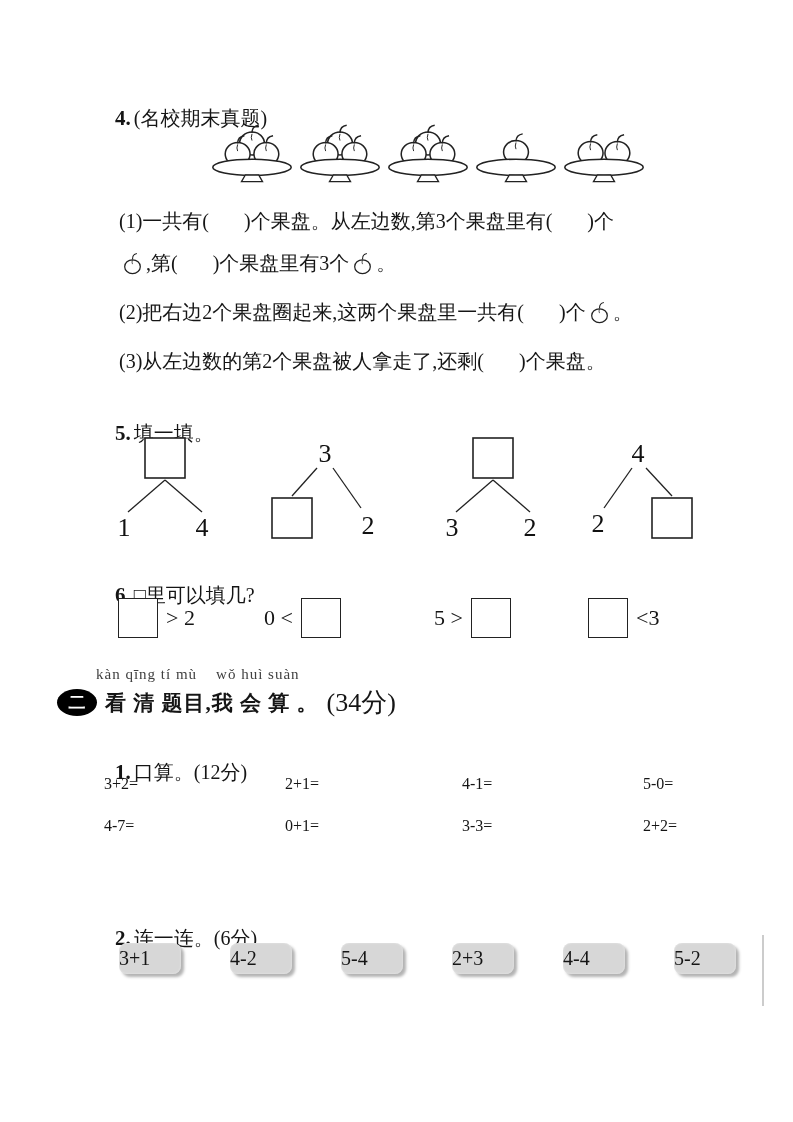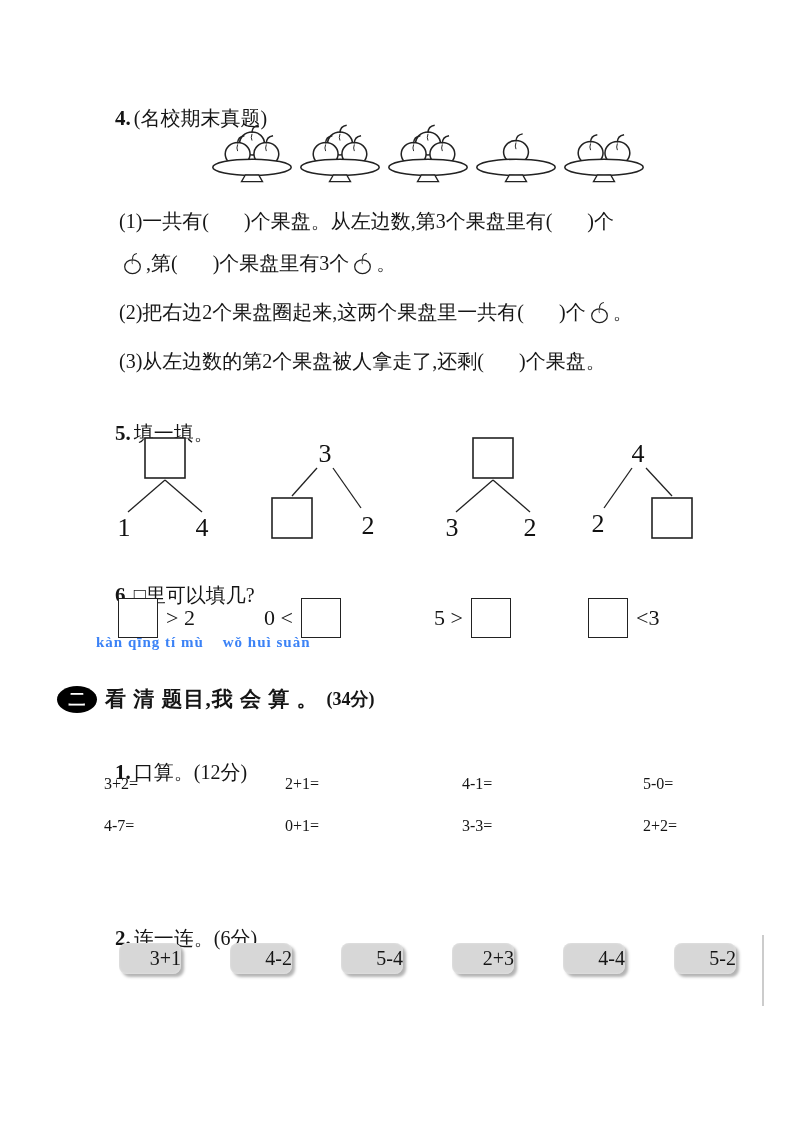--- a/index.html
+++ b/index.html
@@ -15,32 +15,32 @@
            display:flex; align-items:flex-start; }
   .tline span { white-space:pre-wrap; }
   .peach-inline { width:25px; height:27px; flex:0 0 auto; margin:0 1px; }
   .bond { position:absolute; top:436px; width:115px; height:108px; }
   .bond rect { fill:#fff; stroke:#222; stroke-width:1.6; }
   .bond line { stroke:#222; stroke-width:1.3; }
   .bond text { font:26px "Liberation Serif","DejaVu Serif",serif; fill:#111; }
   .cmp-item { position:absolute; top:597px; display:flex; align-items:center; gap:8px;
               font-size:22px; height:42px; }
   .cmp-box { width:40px; height:40px; border:1.6px solid #222; background:#fff; }
-  .pinyin { position:absolute; left:96px; top:634px; font-size:15px; color:#3b82f6;
-            white-space:pre-wrap; letter-spacing:1px;font-weight:bold; }
+  .pinyin { position:absolute; left:96px; top:666px; font-size:15px; color:#404040;
+            white-space:pre-wrap; letter-spacing:1px; }
   .sec2-main { position:absolute; left:57px; top:685px; display:flex; align-items:center; gap:8px; }
   .sec2-badge { width:40px; height:27px; background:#000; border-radius:50%;
                 color:#fff; font-size:17px; font-weight:bold; text-align:center;
                 line-height:27px; }
   .sec2-title { font-size:21px; font-weight:bold; letter-spacing:1px; white-space:pre-wrap; }
-  .sec2-points { font-size:18px; font-weight:bold; }
+  .sec2-points { font-size:26px; font-weight:normal; }
   .oral-row { position:absolute; left:104px; width:620px; display:grid;
               grid-template-columns:153px 149px 153px 1fr; font-size:16px;gap:28px; }
   .tiles-row { position:absolute; display:flex; }
-  .tile { height:31px; line-height:31px; text-align:right; font-size:20px;
+  .tile { height:31px; line-height:31px; text-align:left; font-size:20px;
           background:#d7d7d7; border-radius:8px;
           box-shadow:3px 3px 3px rgba(0,0,0,0.30), inset 0 0 2px #ececec; }
   .tiles-a { left:119px; top:943px; gap:49px; }
   .tiles-a .tile { width:62px; }
   .tiles-b { left:121px; top:1029px; gap:45px; }
   .tiles-b .tile { width:66px; }
   .scan-line-bottom { position:absolute; left:95px; top:1101px; width:672px; height:2px;
                       background:#cccccc; }
   .scan-line-right { position:absolute; left:762px; top:935px; width:2px; height:168px;
                      background:#cccccc; }

